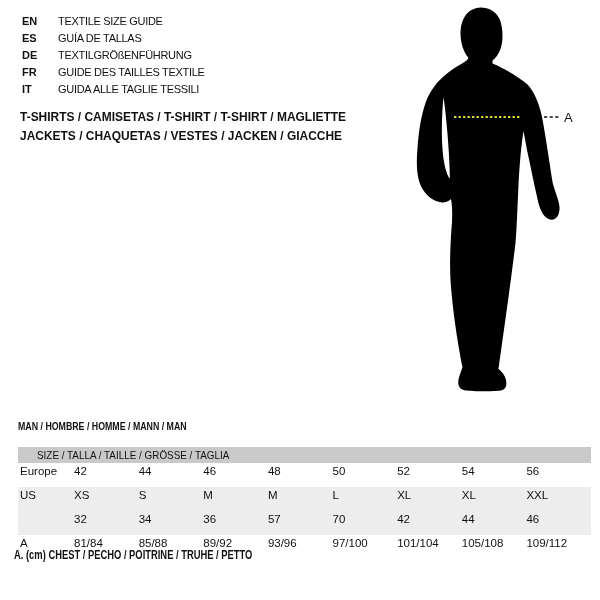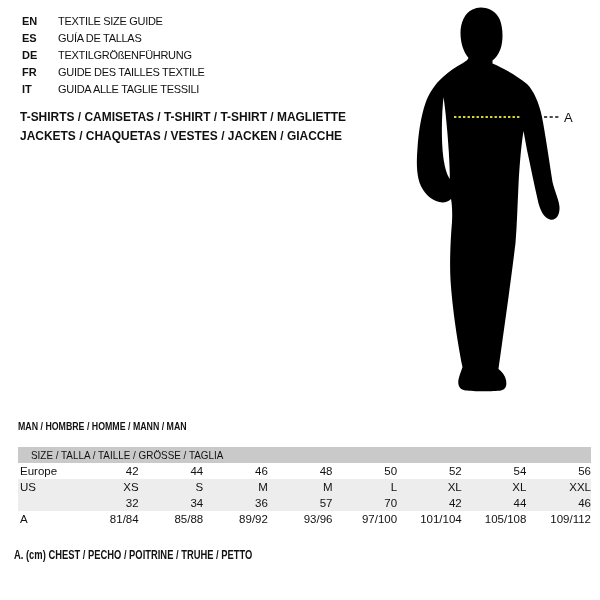--- a/index.html
+++ b/index.html
@@ -25,25 +25,25 @@
   .cat-line{height:18.5px;line-height:18.5px;}
 
   
   .fig-svg{left:0;top:0;width:600px;height:600px;pointer-events:none;}
 
   
   .section-title{left:18px;top:421px;font-weight:bold;font-size:10px;}
 
   
   .size-table{left:18px;top:447px;width:573px;font-size:11.5px;}
-  .st-header{background:#c9c9c9;height:16px;line-height:16px;padding-left:13px;}
-  .st-row{display:flex;height:16px;line-height:16px;}
+  .st-header{background:#c9c9c9;height:16px;line-height:16px;padding-left:19px;}
+  .st-row{display:flex;height:24px;line-height:16px;}
   .st-row.shaded{background:#ededed;}
   .st-label{width:54px;padding-left:2px;text-align:left;}
-  .st-cell{flex:1;text-align:right;}
+  .st-cell{flex:1;text-align:left;}
 
   
   .footnote{left:14px;top:548px;font-weight:bold;font-size:12.5px;}
 </style>
 </head>
 <body>
 
 <div class="abs lang-block">
   <div class="lang-row">
     <span class="lang-code">EN</span>

